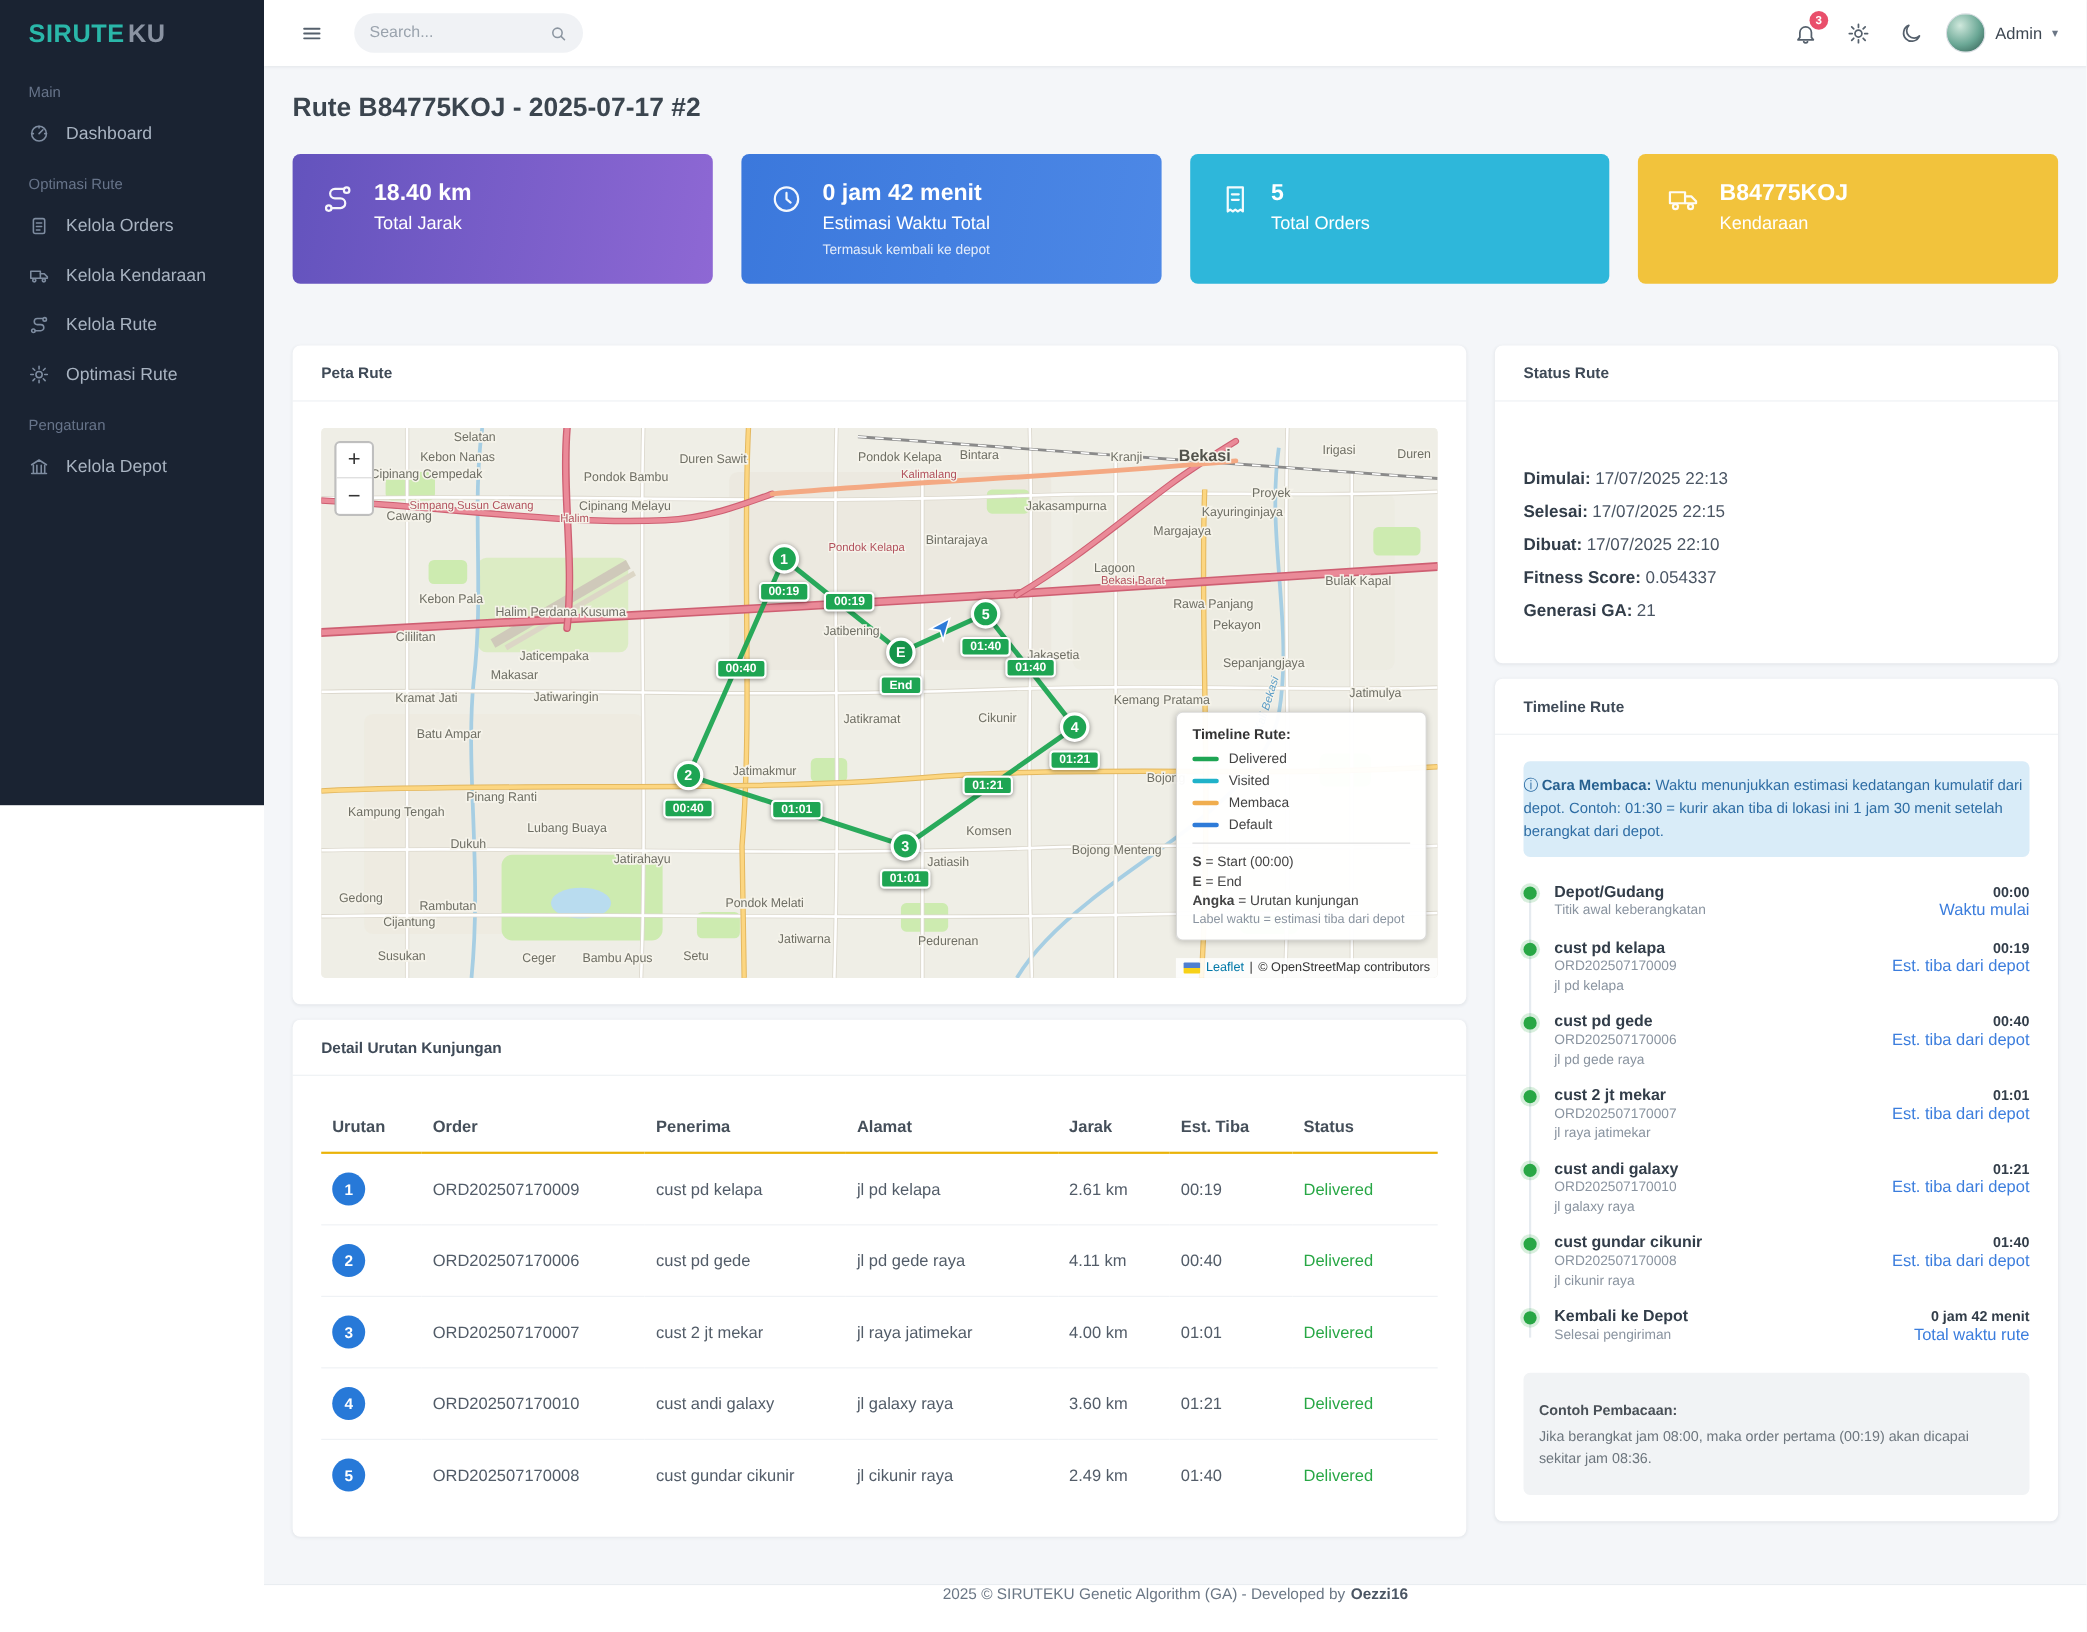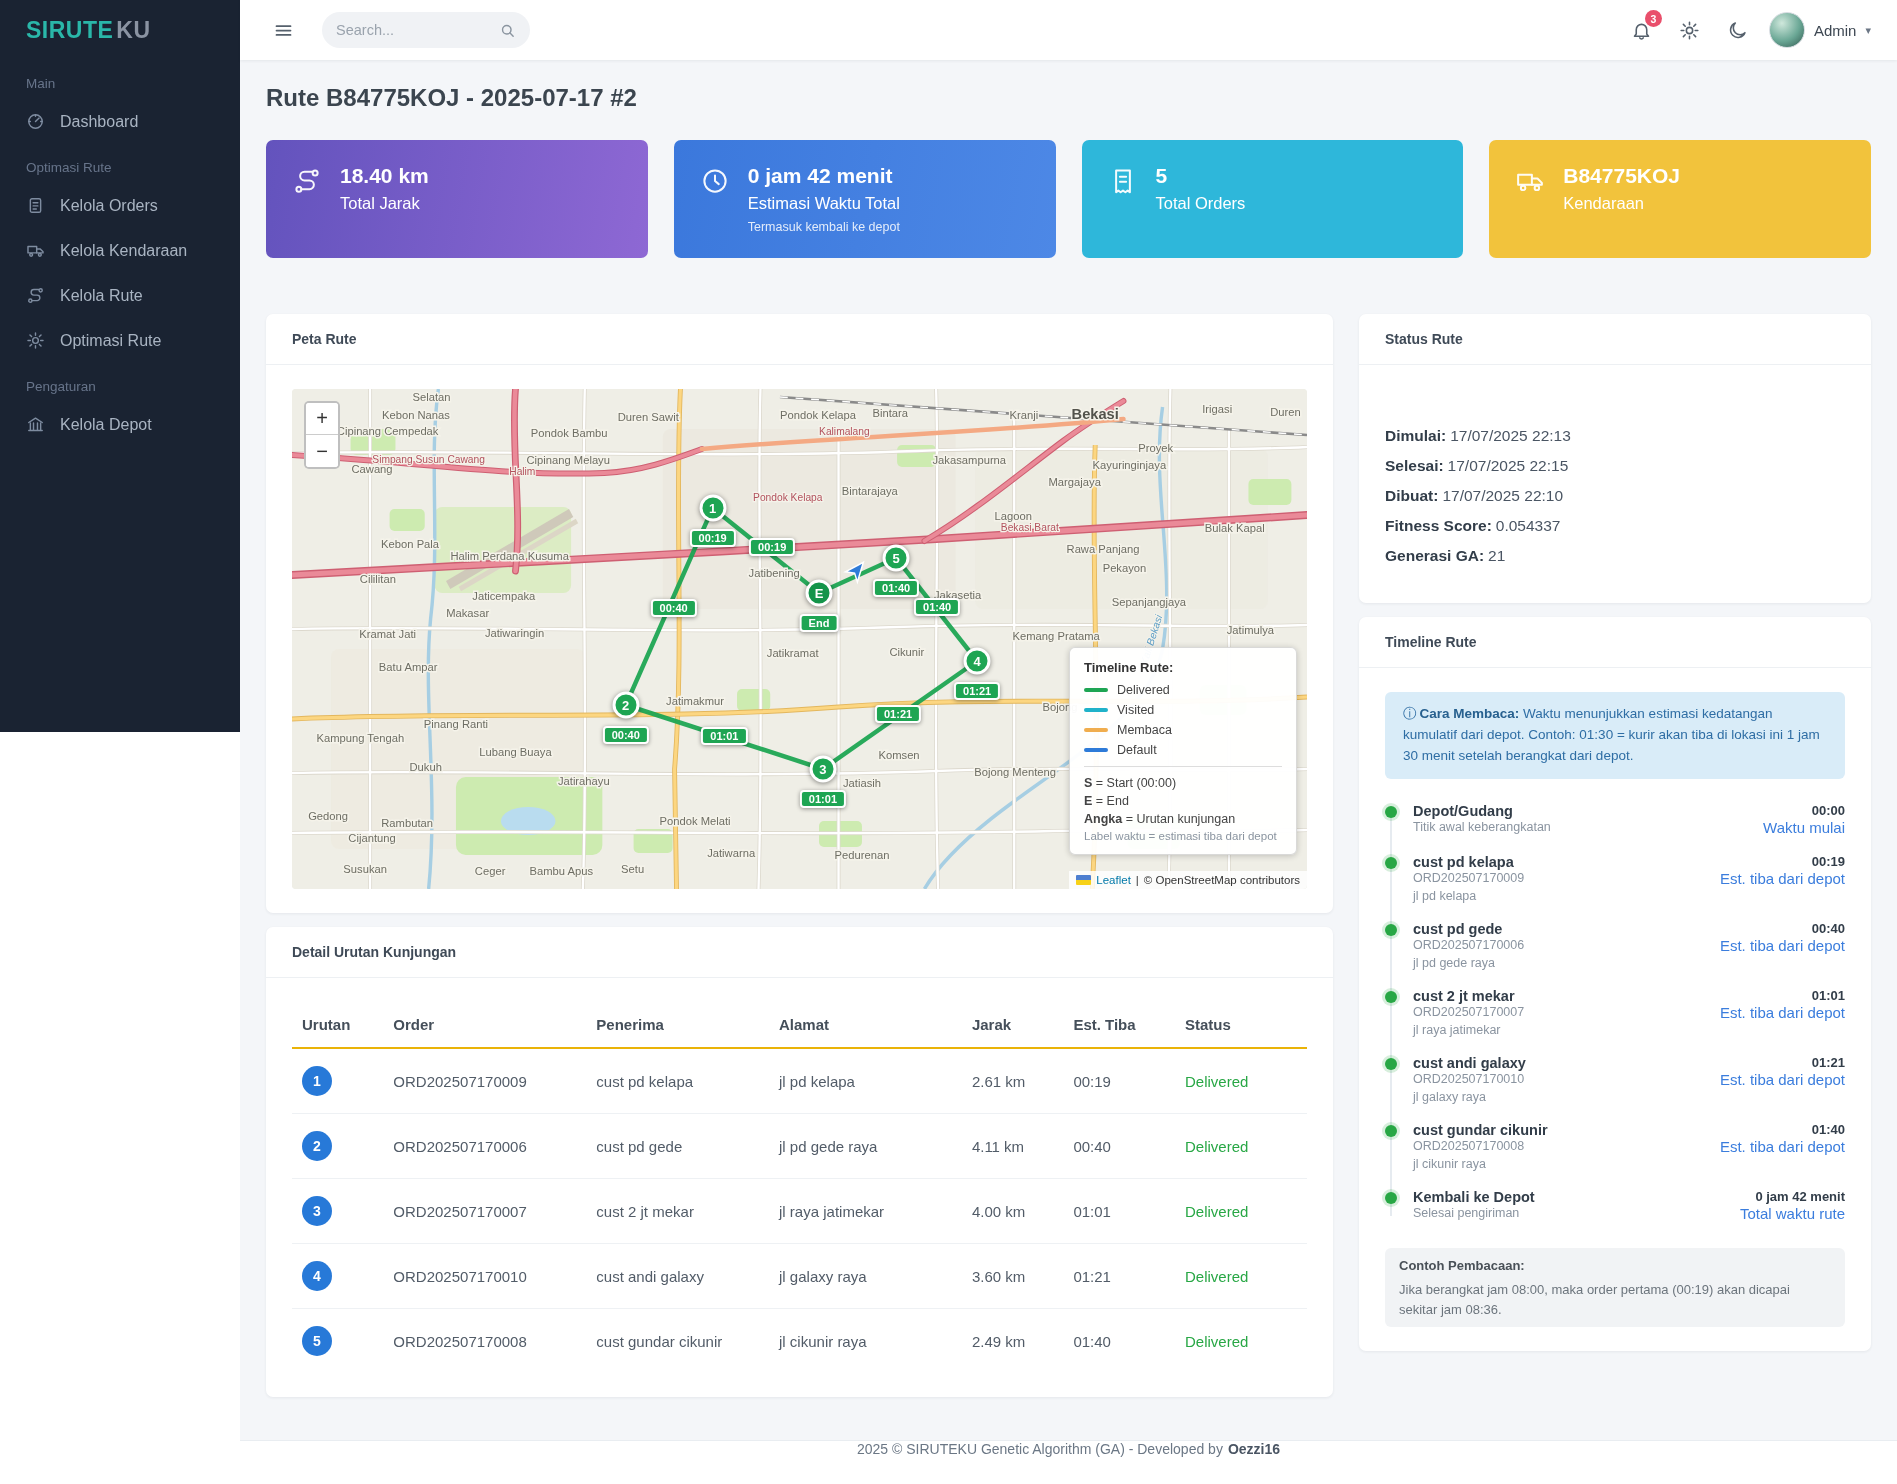--- a/index.html
+++ b/index.html
@@ -82,36 +82,36 @@
 tbody td{padding:17px 10px;border-bottom:1px solid #eef1f4;vertical-align:middle}
 tbody tr:last-child td{border-bottom:none}
 .num{width:30px;height:30px;border-radius:50%;background:#2779d8;color:#fff;font-size:14px;font-weight:bold;display:flex;align-items:center;justify-content:center}
 .delivered{color:#28a745;font-weight:500}
 
 .status-b{padding:62px 26px 26px}
 .st-row{margin-bottom:12px;font-size:15.5px;color:#4a5563}
 .st-row b{color:#323d49}
 .st-row span{margin-left:4px}
 
-.alert{background:#d9ecf8;color:#2e6da4;border-radius:6px;padding:12px 18px;font-size:13.5px;line-height:1.55;margin-bottom:24px}
+.alert{background:#d9ecf8;color:#2e6da4;border-radius:6px;padding:12px 0;font-size:13.5px;line-height:1.55;margin-bottom:24px}
 .alert b{color:#27608f}
 .alert-ic{margin-right:3px}
 .tl{position:relative;margin:2px 0 22px}
 .tl::before{content:"";position:absolute;left:5px;top:6px;bottom:10px;width:2px;background:#e6ebf0}
 .tl-item{position:relative;padding:0 0 18px 28px}
 .tl-item:last-child{padding-bottom:4px}
 .tl-dot{position:absolute;left:0;top:3px;width:12px;height:12px;border-radius:50%;background:#28a745;box-shadow:0 0 0 3px rgba(40,167,69,.18)}
 .tl-row{display:flex;justify-content:space-between;align-items:center;gap:8px}
 .tl-title{font-size:14.5px;font-weight:bold;color:#323d49}
 .tl-time{font-size:13px;font-weight:bold;color:#323d49;white-space:nowrap}
 .tl-sub{font-size:12.5px;color:#8a94a0;overflow:hidden;text-overflow:ellipsis;white-space:nowrap}
 .tl-note{font-size:15px;color:#3b7ddd;white-space:nowrap}
 .tl-addr{font-size:12.5px;color:#8a94a0;margin-top:2px}
 .tl-addr:empty{display:none}
-.example{background:#f1f3f5;border-radius:6px;padding:8px 14px;font-size:13px;color:#6c757d;line-height:1.5}
+.example{background:#f1f3f5;border-radius:6px;padding:24px 14px;font-size:13px;color:#6c757d;line-height:1.5}
 .example b{display:block;color:#495057;margin-bottom:5px}
 
 .footer{margin-top:auto;background:#fff;border-top:1px solid #e9edf1;height:44px;display:flex;align-items:flex-start;justify-content:center;font-size:14px;color:#6b7785;gap:5px;flex:none}
 .footer b{color:#4a5563}
 </style>
 </head>
 <body>
 
 <div class="app">
 

